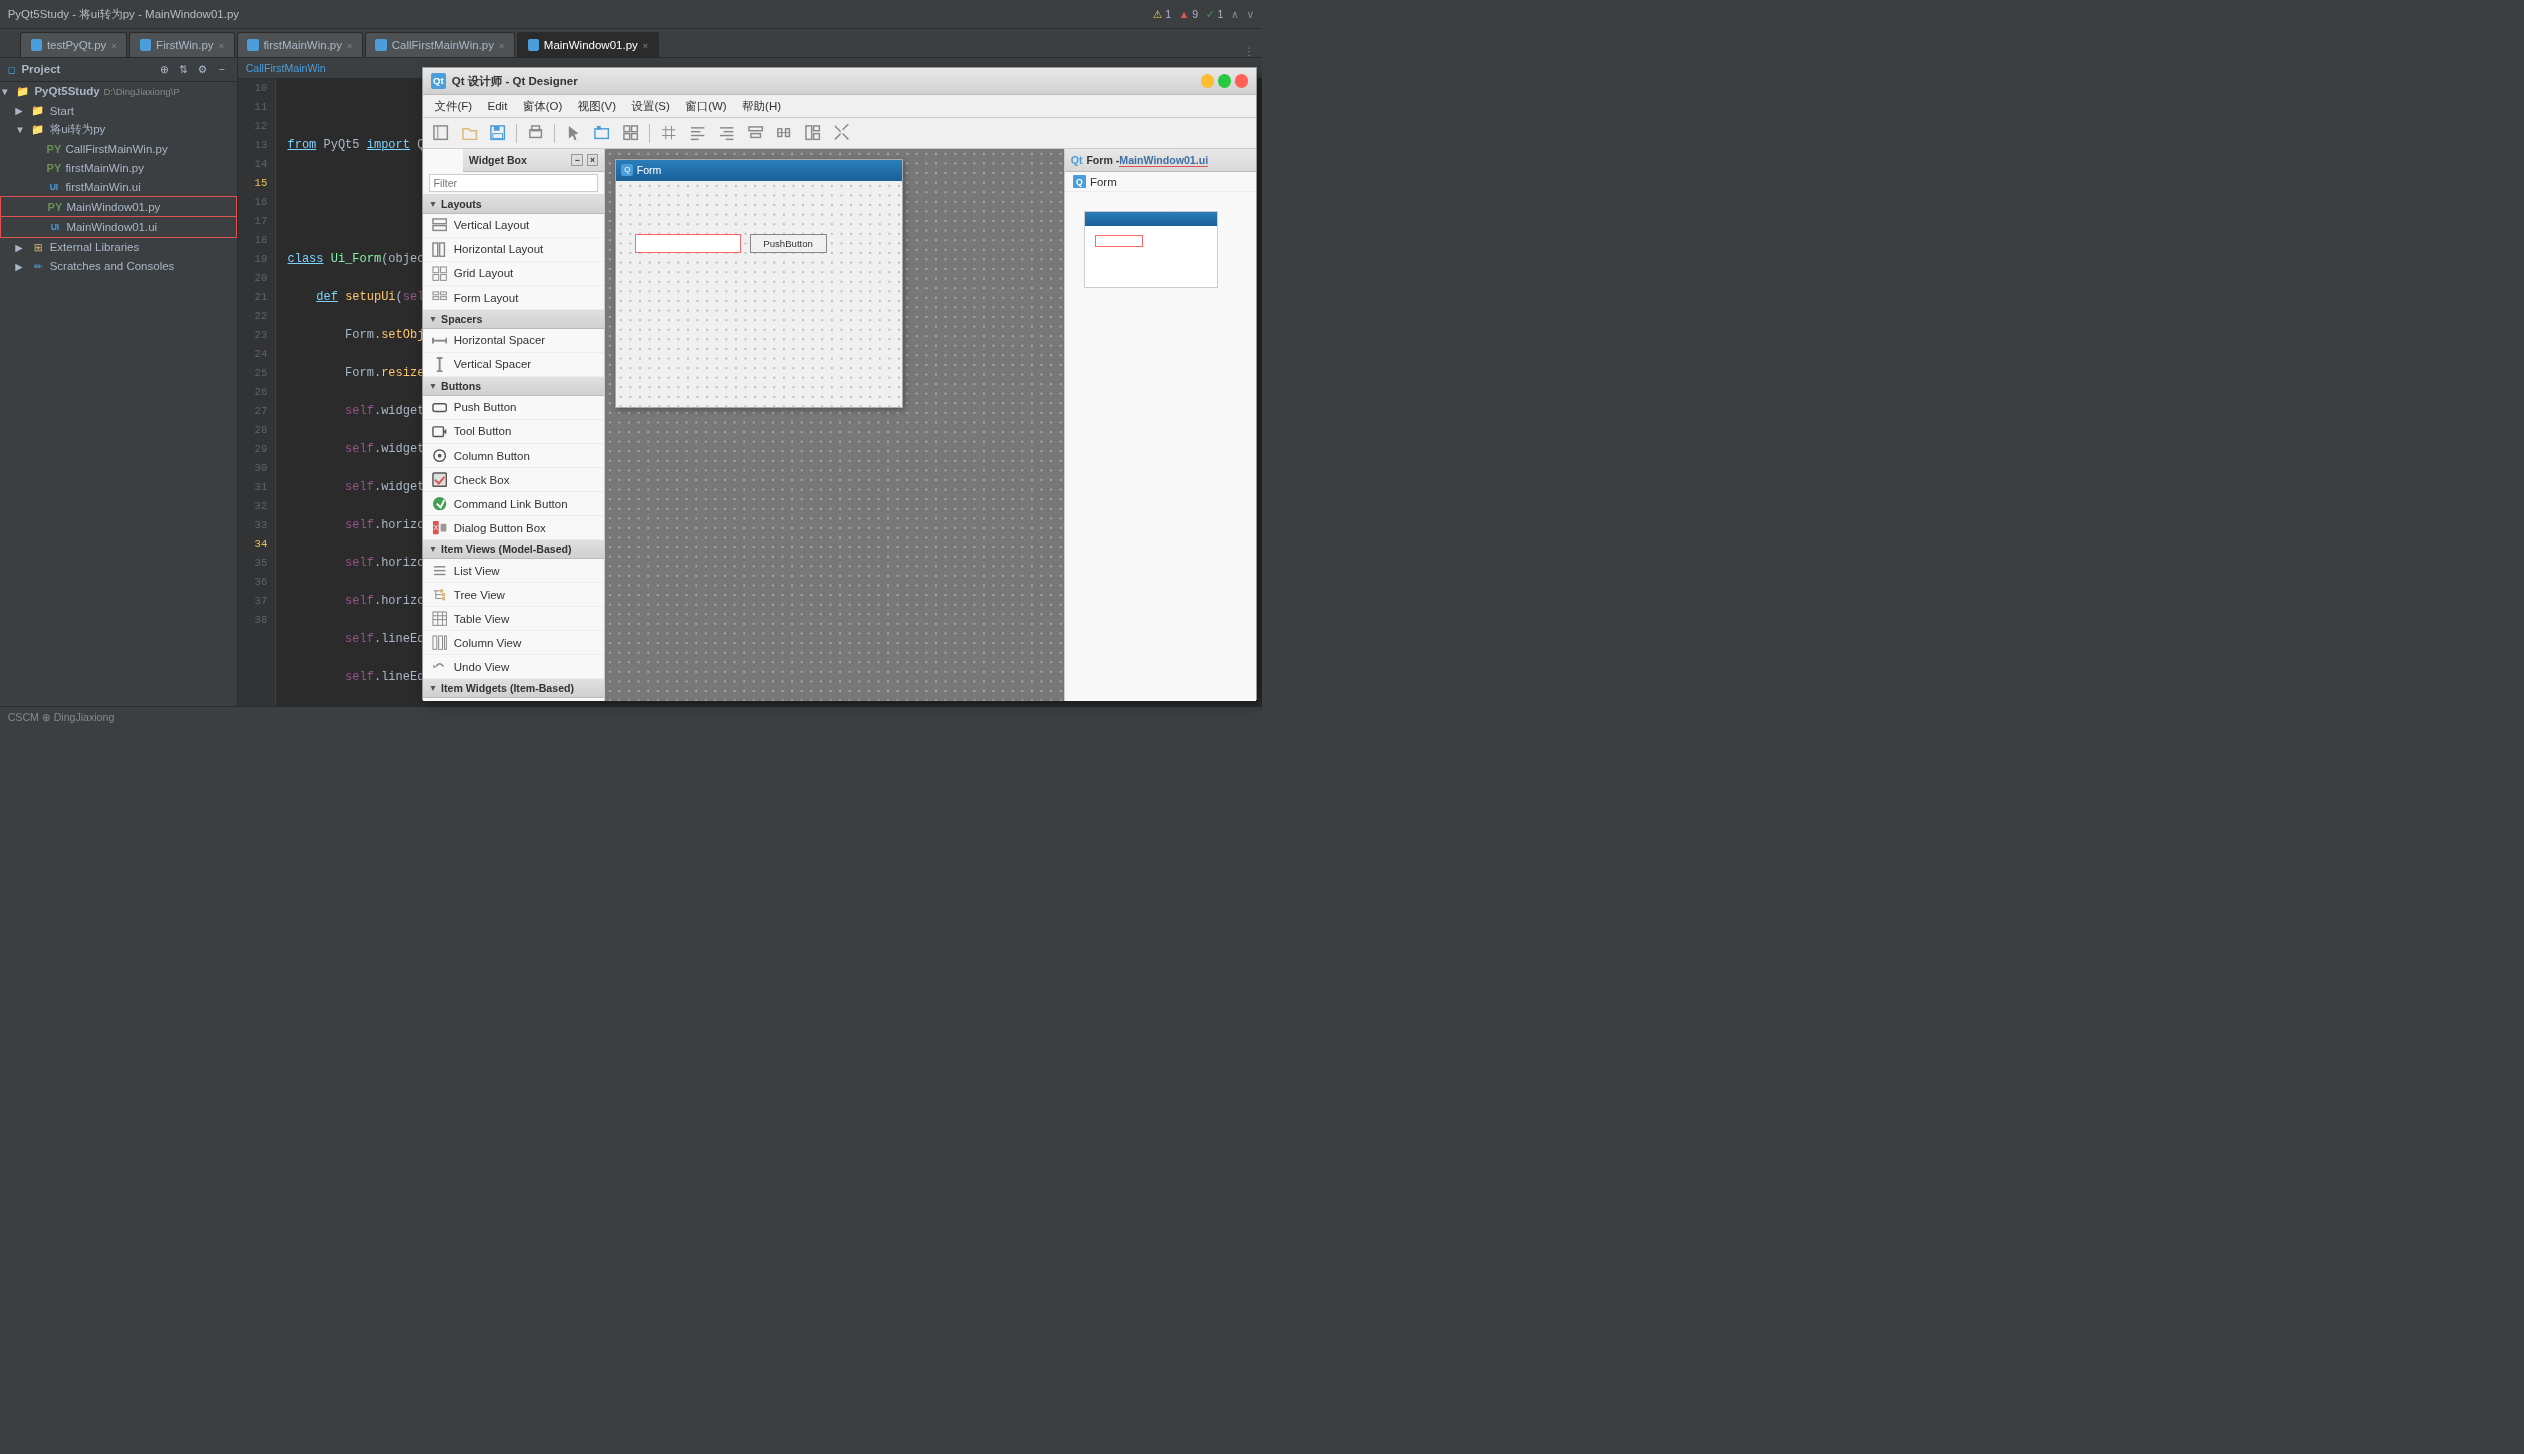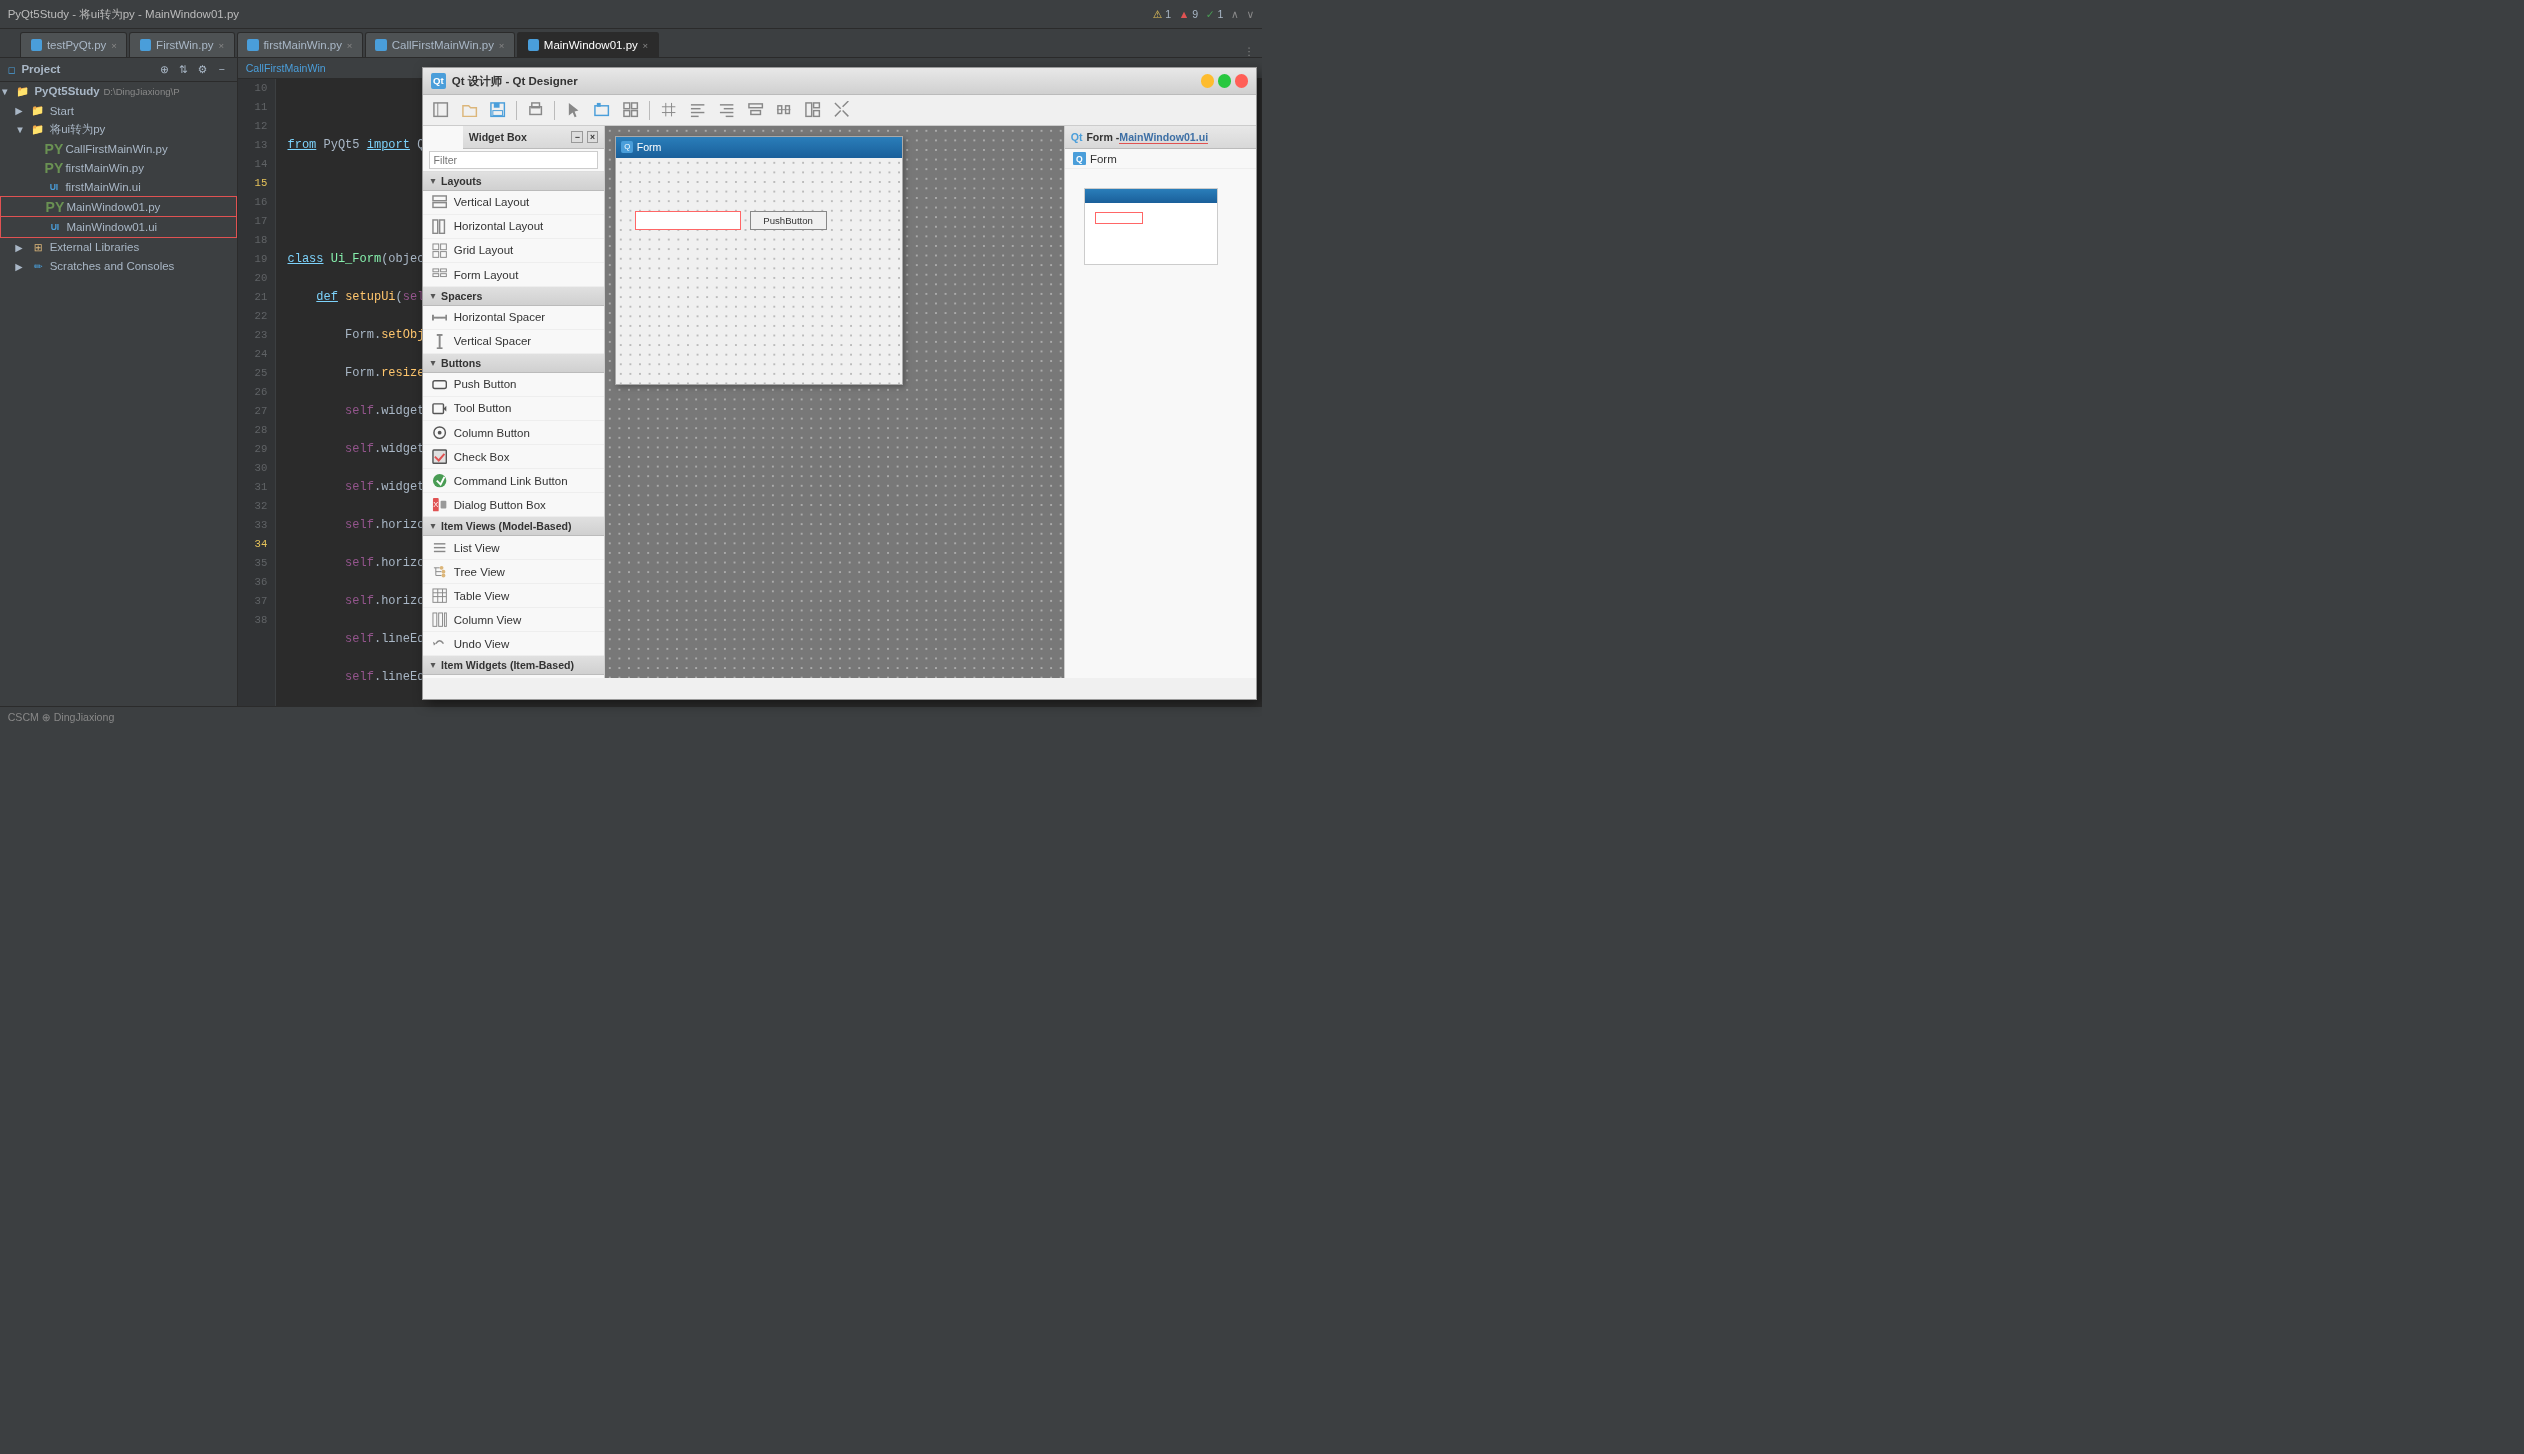--- a/index.html
+++ b/index.html
@@ -114,21 +114,21 @@
       width: 15.3px;
       height: 15.3px;
       margin-right: 3.8px;
       flex-shrink: 0;
       display: flex;
       align-items: center;
       justify-content: center;
       font-size: 10.6px;
     }
     .folder-icon { color: #dcb67a; }
-    .py-icon { color: #6a9153; font-size: 14px; font-weight: bold; }
+    .py-icon { color: #6a9153; font-size: 11px; font-weight: bold; }
     .ui-icon { color: #4a9eda; font-size: 8.6px; font-weight: bold; }
 
     
     .code-editor {
       flex: 1;
       background: #2b2b2b;
       overflow: auto;
       position: relative;
     }
     .code-area {
@@ -695,20 +695,29 @@
   <div class="qt-title-bar">
     <div class="qt-title-icon">Qt</div>
     <span class="qt-title-text">Qt 设计师 - Qt Designer</span>
     <div class="qt-title-controls">
       <div class="qt-ctrl-btn qt-minimize"></div>
       <div class="qt-ctrl-btn qt-maximize"></div>
       <div class="qt-ctrl-btn qt-close"></div>
     </div>
   </div>
 
+  <div class="qt-menubar">
+    <div class="qt-menu-item">文件(F)</div>
+    <div class="qt-menu-item">Edit</div>
+    <div class="qt-menu-item">窗体(O)</div>
+    <div class="qt-menu-item">视图(V)</div>
+    <div class="qt-menu-item">设置(S)</div>
+    <div class="qt-menu-item">窗口(W)</div>
+    <div class="qt-menu-item">帮助(H)</div>
+  </div>
 
   <div class="qt-toolbar">
     <div class="qt-tool-btn" title="New">
       <svg width="17.3" height="17.3" viewBox="0 0 18 18">
           <rect x="2" y="2" width="14" height="14" fill="none" stroke="#888" stroke-width="1.5"></rect>
           <line x1="6" y1="2" x2="6" y2="16" stroke="#888" stroke-width="1"></line>
         </svg>
     </div>
     <div class="qt-tool-btn" title="Open">
       <svg width="17.3" height="17.3" viewBox="0 0 18 18">

